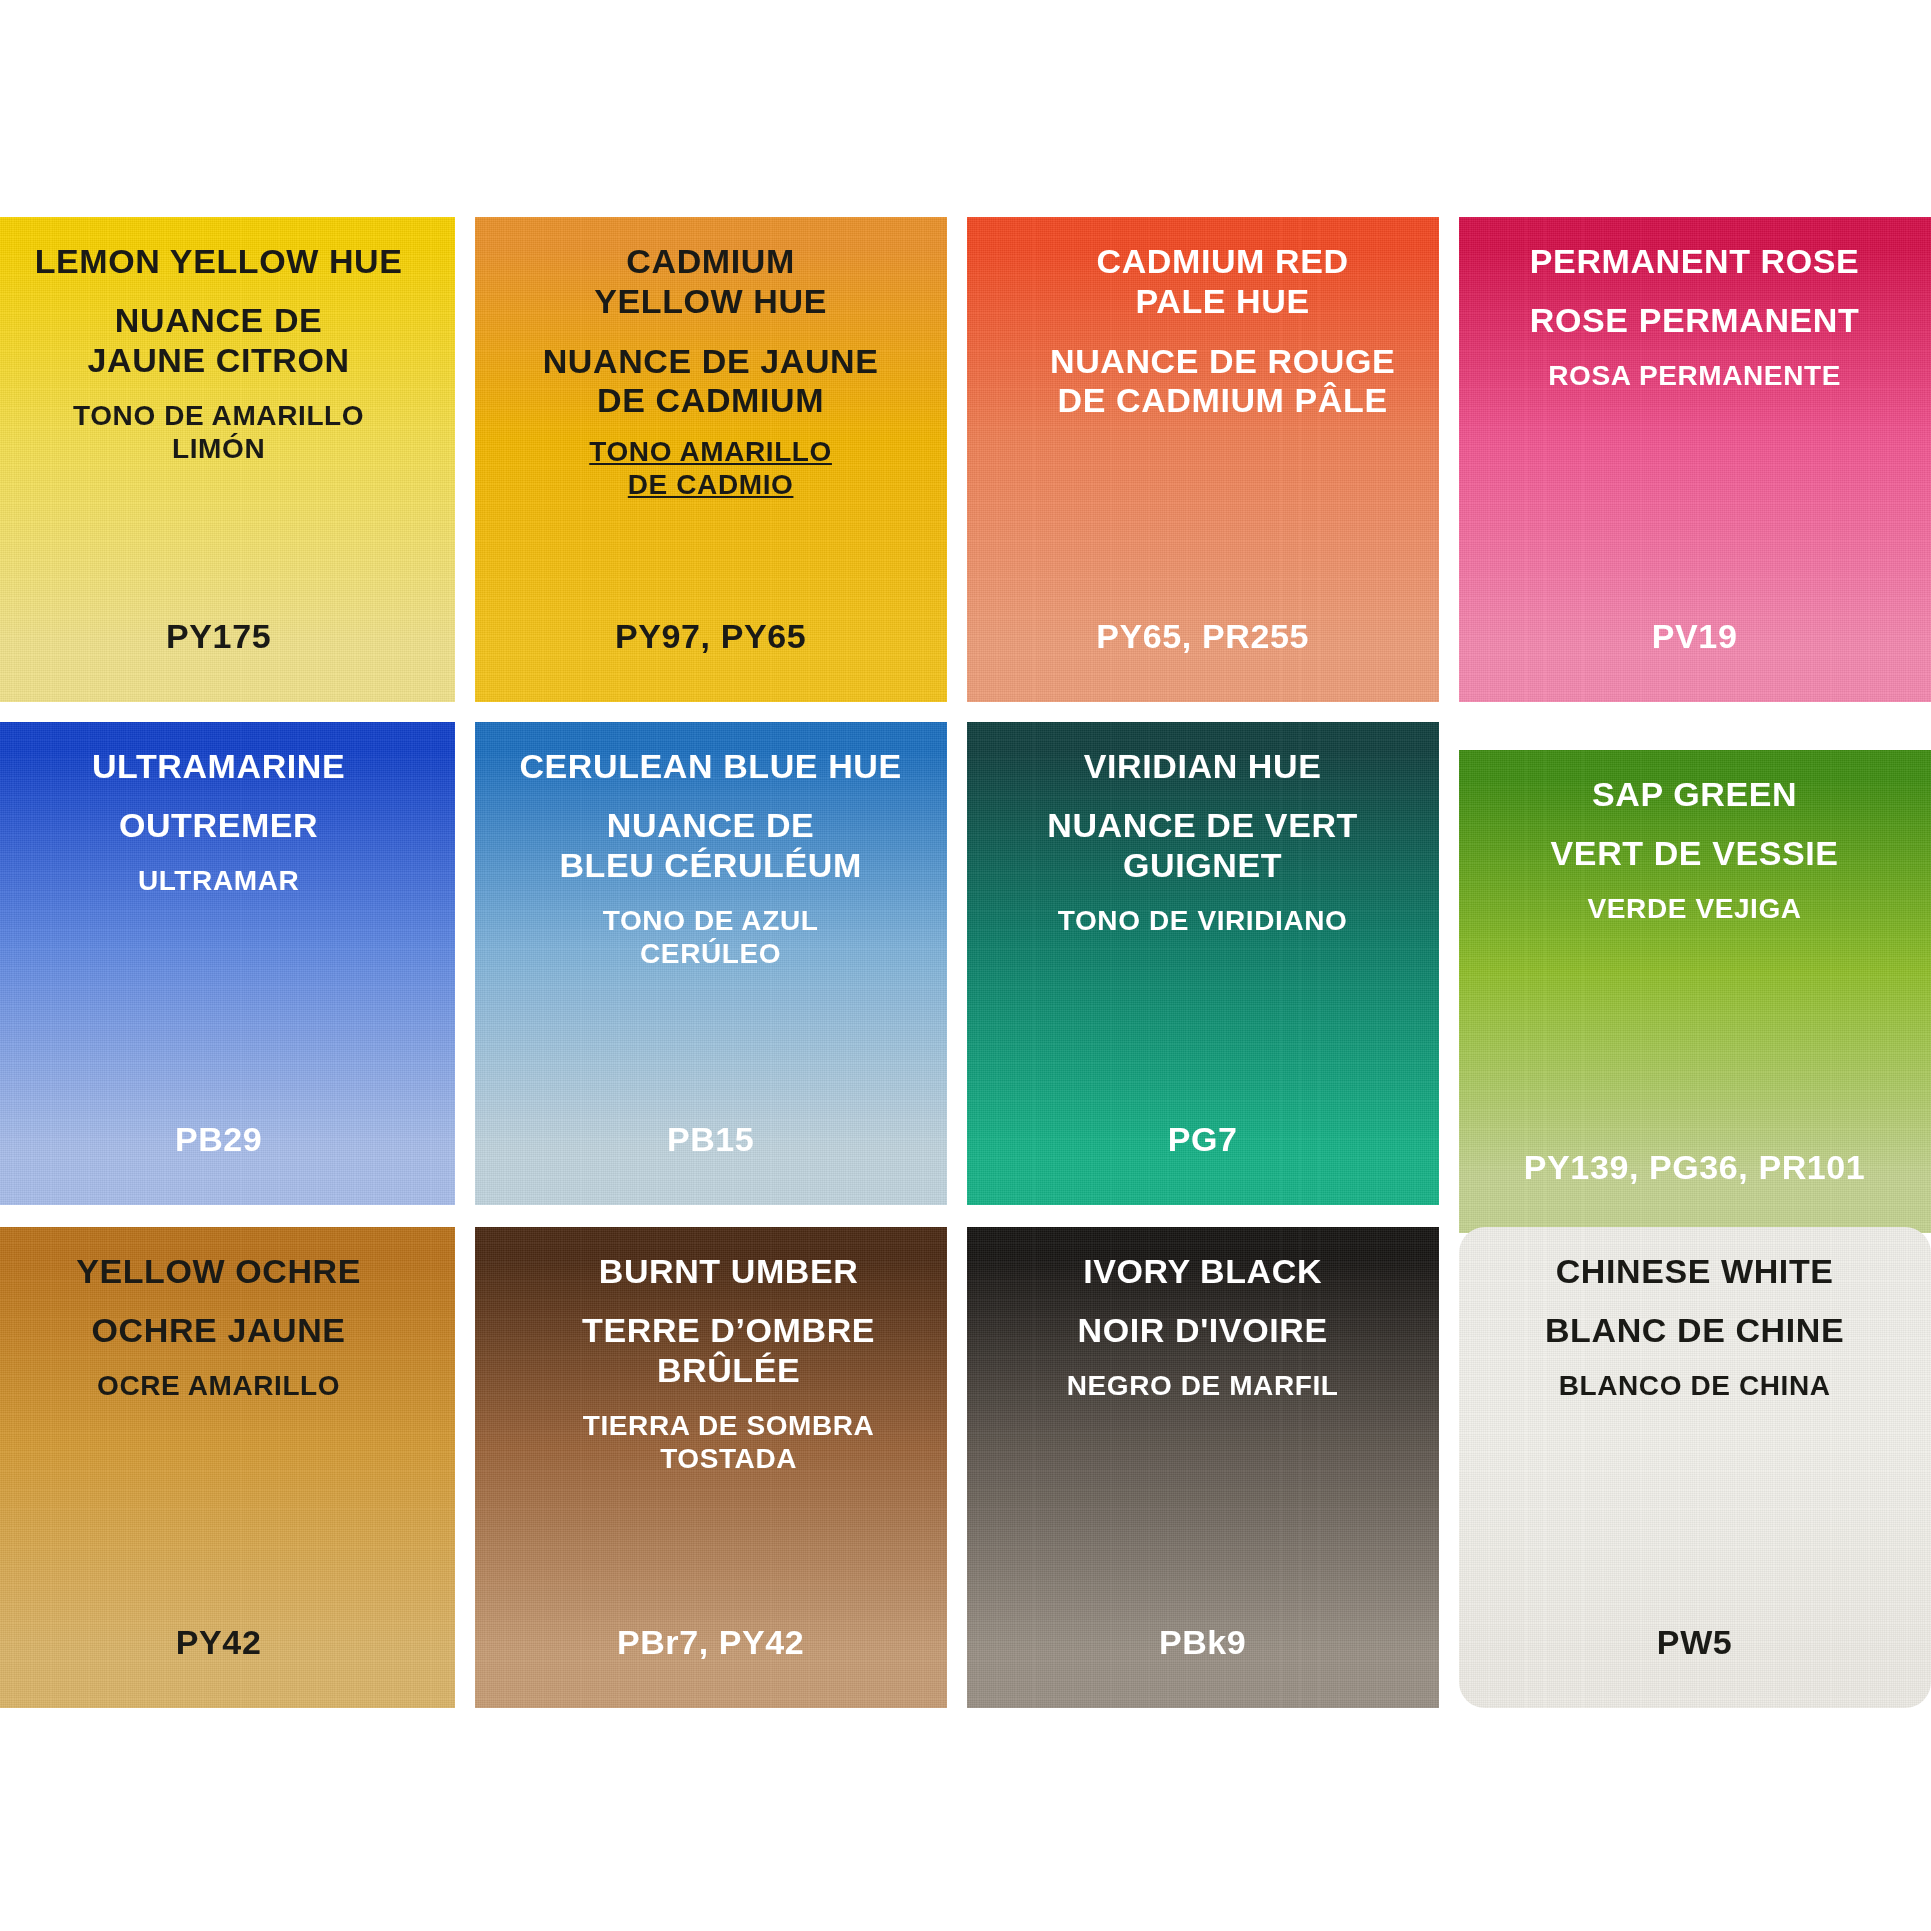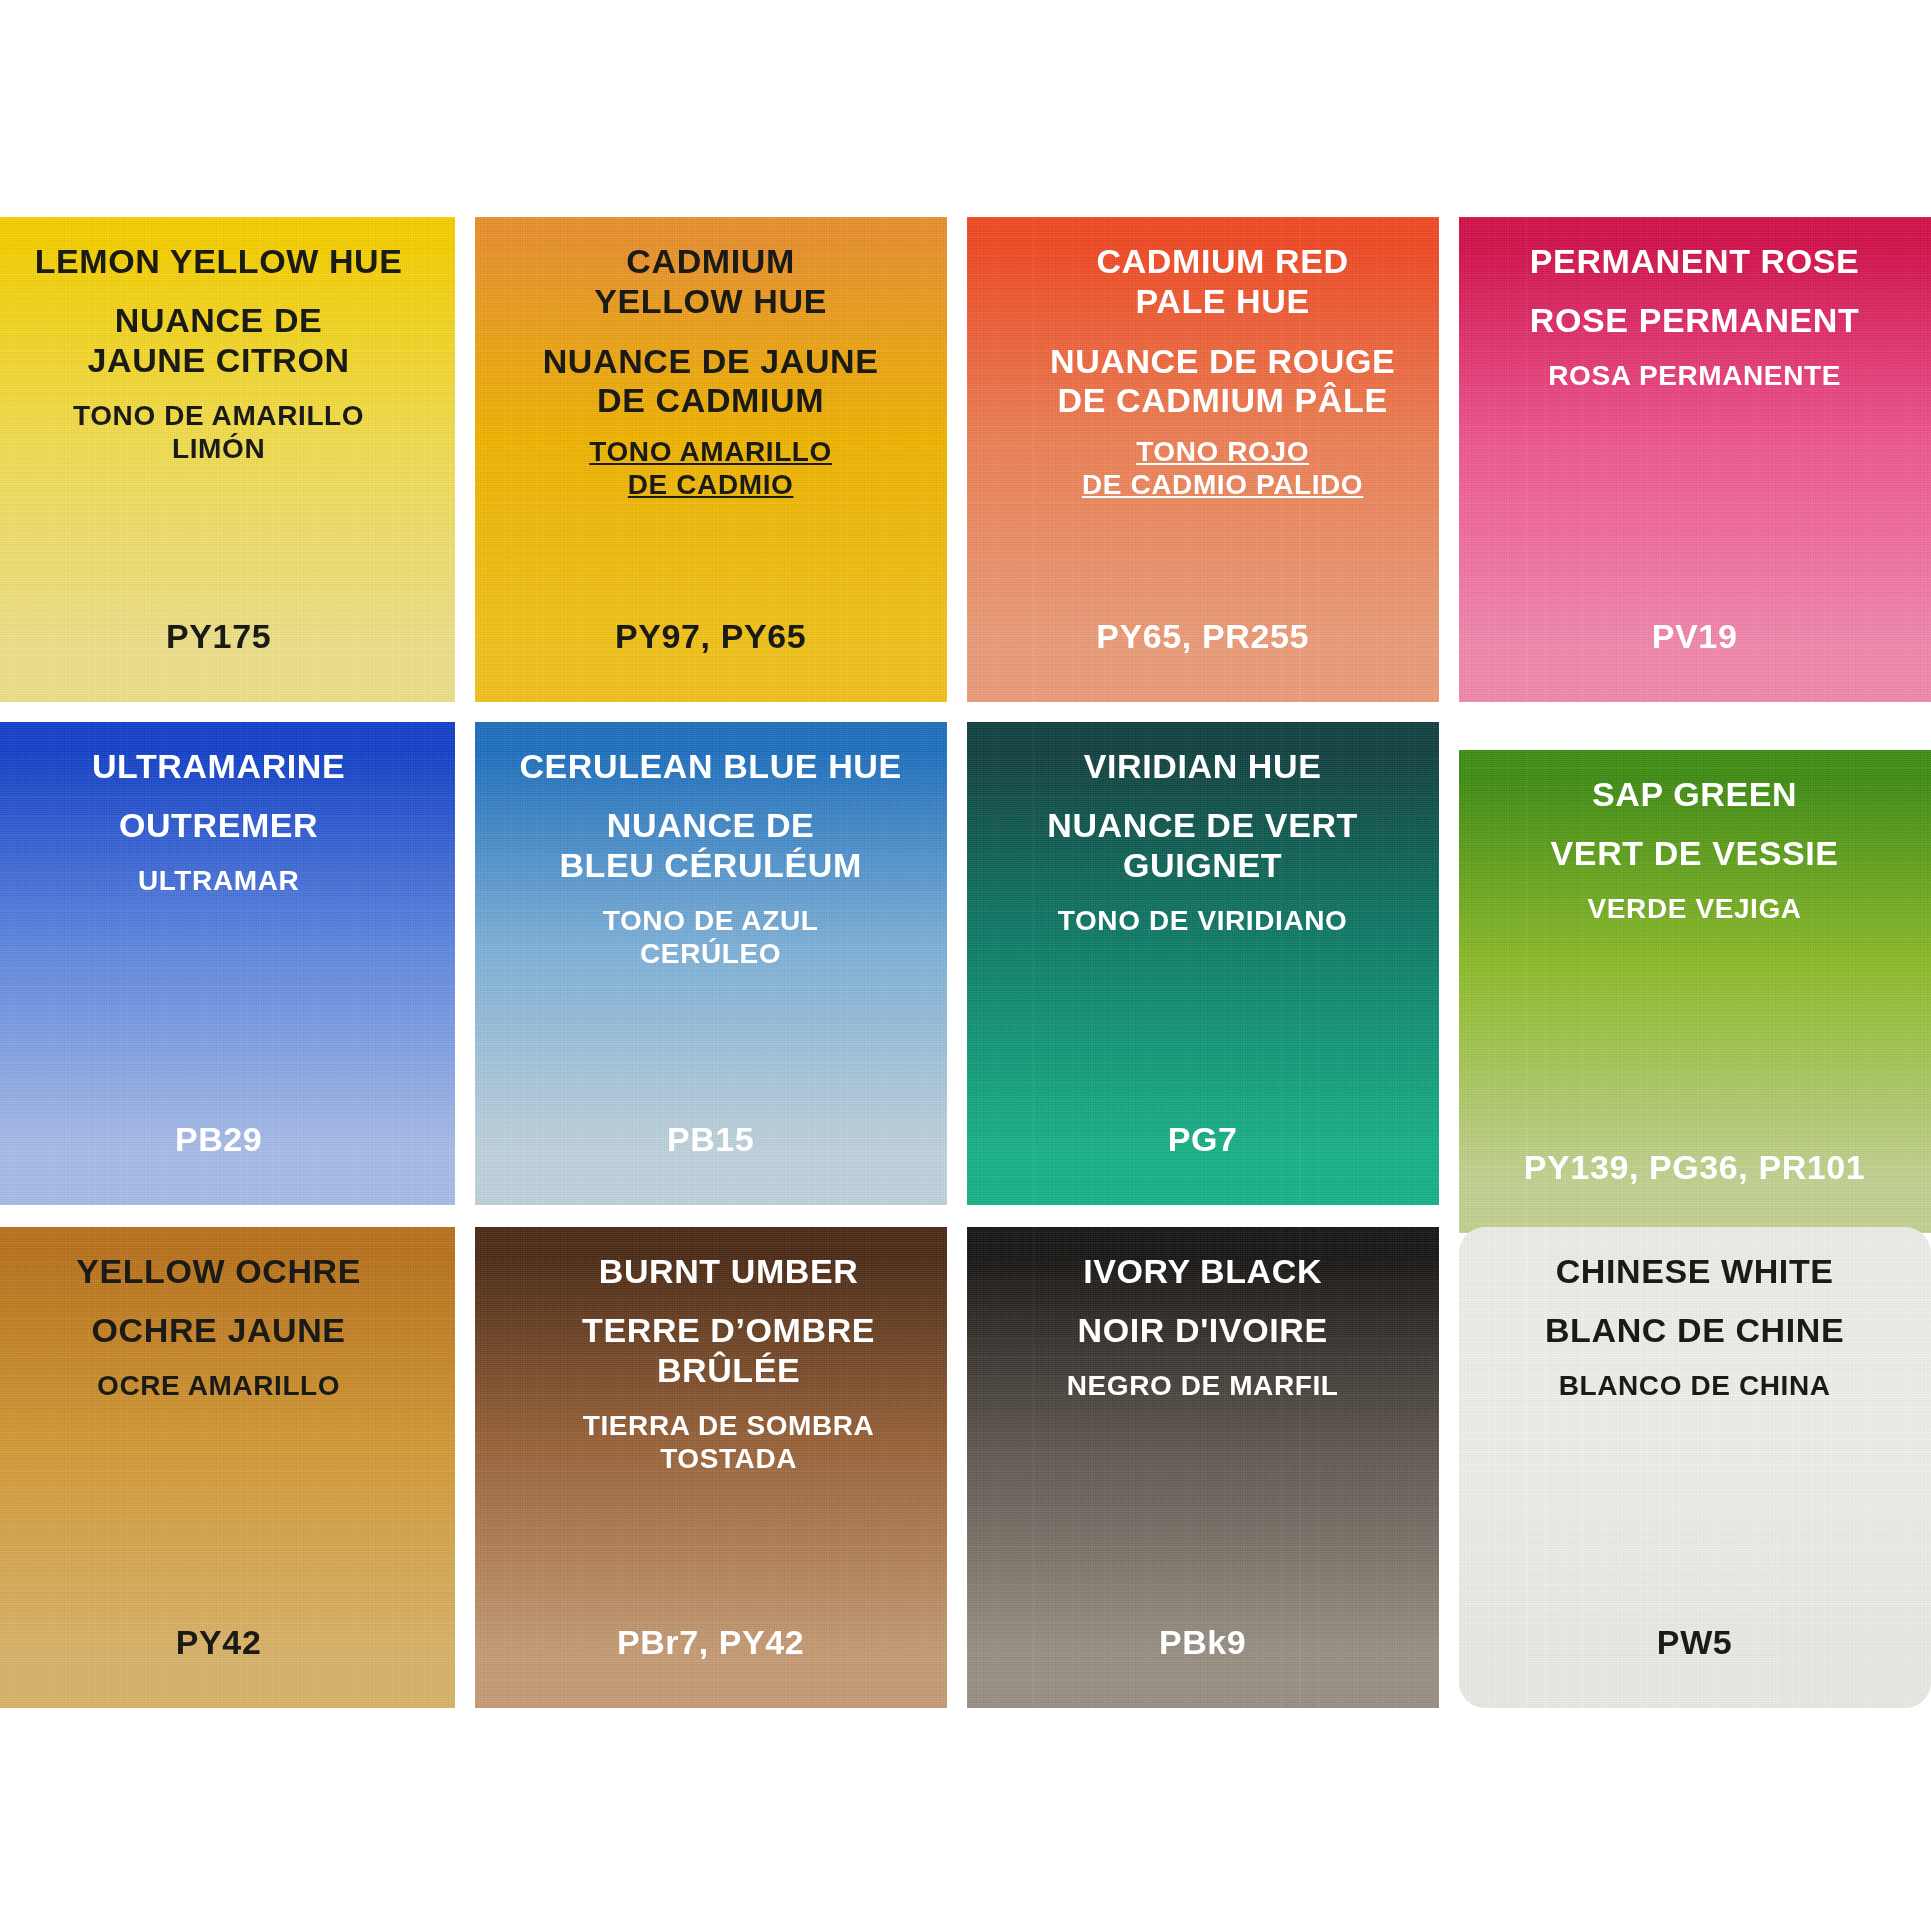--- a/index.html
+++ b/index.html
@@ -83,21 +83,20 @@
         <p class="name-en">CADMIUM<br>YELLOW HUE</p>
         <p class="name-fr">NUANCE DE JAUNE<br>DE CADMIUM</p>
         <p class="name-es">TONO AMARILLO<br>DE CADMIO</p>
       </div>
       <p class="pigment">PY97, PY65</p>
     </div>
     <div class="swatch light tight" style="background: linear-gradient(rgb(240, 73, 35) 0%, rgb(240, 73, 35) 6%, rgb(237, 127, 84) 46%, rgb(235, 156, 120) 88%, rgb(235, 156, 120) 100%); padding-left: 40px;">
       <div class="labels">
         <p class="name-en">CADMIUM RED<br>PALE HUE</p>
         <p class="name-fr">NUANCE DE ROUGE<br>DE CADMIUM PÂLE</p>
-        <p class="name-es">TONO ROJO<br>DE CADMIO PALIDO</p>
       </div>
       <p class="pigment">PY65, PR255</p>
     </div>
     <div class="swatch light" style="background: linear-gradient(rgb(210, 16, 74) 0%, rgb(210, 16, 74) 6%, rgb(239, 85, 144) 46%, rgb(242, 135, 174) 88%, rgb(242, 135, 174) 100%);">
       <div class="labels">
         <p class="name-en">PERMANENT ROSE</p>
         <p class="name-fr">ROSE PERMANENT</p>
         <p class="name-es">ROSA PERMANENTE</p>
       </div>
       <p class="pigment">PV19</p>

